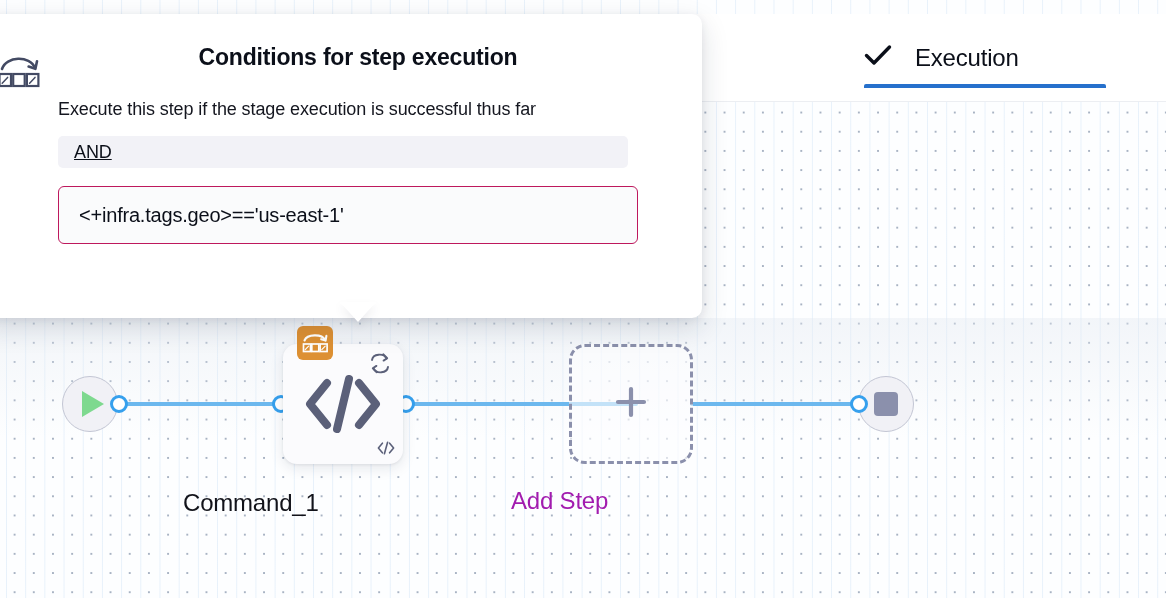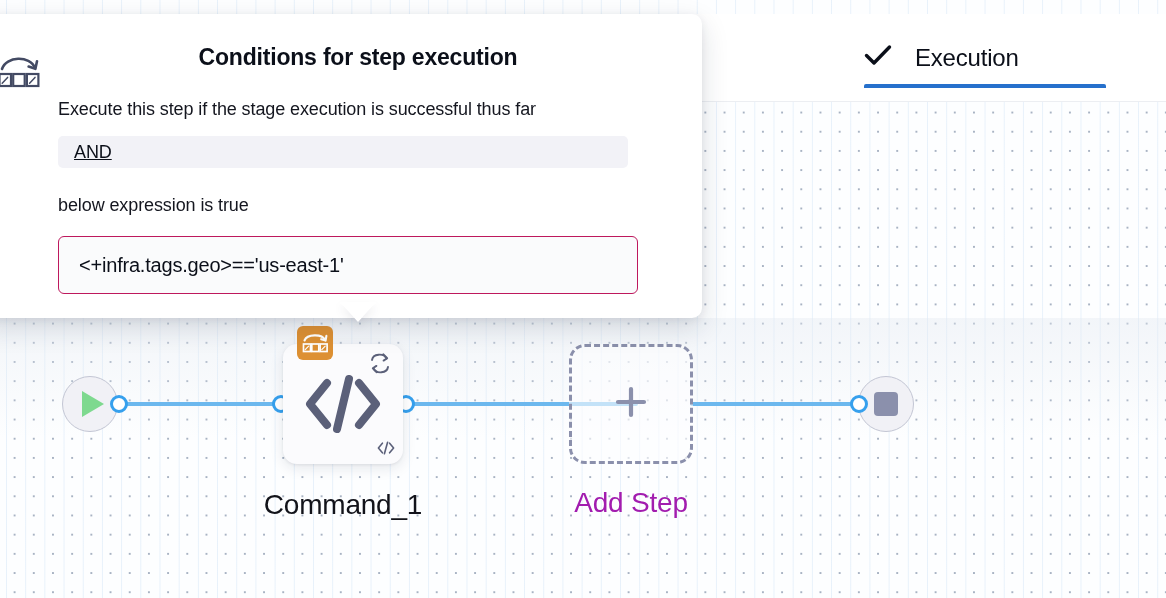--- a/index.html
+++ b/index.html
@@ -247,22 +247,21 @@
     justify-content: center;
   }
   .step-mini {
     position: absolute;
     right: 6px; bottom: 6px;
     width: 22px; height: 20px;
     display: flex; align-items: center; justify-content: center;
   }
   .node-label {
     position: absolute;
-    text-align: center;
-    font-size: 28px;
+    font-size: 24px;
     color: #12131a;
     letter-spacing: -0.2px;
     white-space: nowrap;
   }
   .label-command { left: 183px; top: 489px; width: 320px; }
   .label-addstep { left: 511px; top: 487px; width: 240px; color: #a21caf; }
 
   
   .add-step {
     position: absolute;
@@ -395,21 +394,20 @@
     </div>
 
     <h2 class="popover-title">Conditions for step execution</h2>
 
     <div class="popover-text">Execute this step if the stage execution is successful thus far</div>
 
     <div class="operator-field">
       <span>AND</span>
     </div>
 
-    <div class="popover-text2">below expression is true</div>
 
     <div class="expression-box">
       <span>&lt;+infra.tags.geo&gt;=='us-east-1'</span>
     </div>
 
   </div>
 
 </div>
 
 </body></html>

